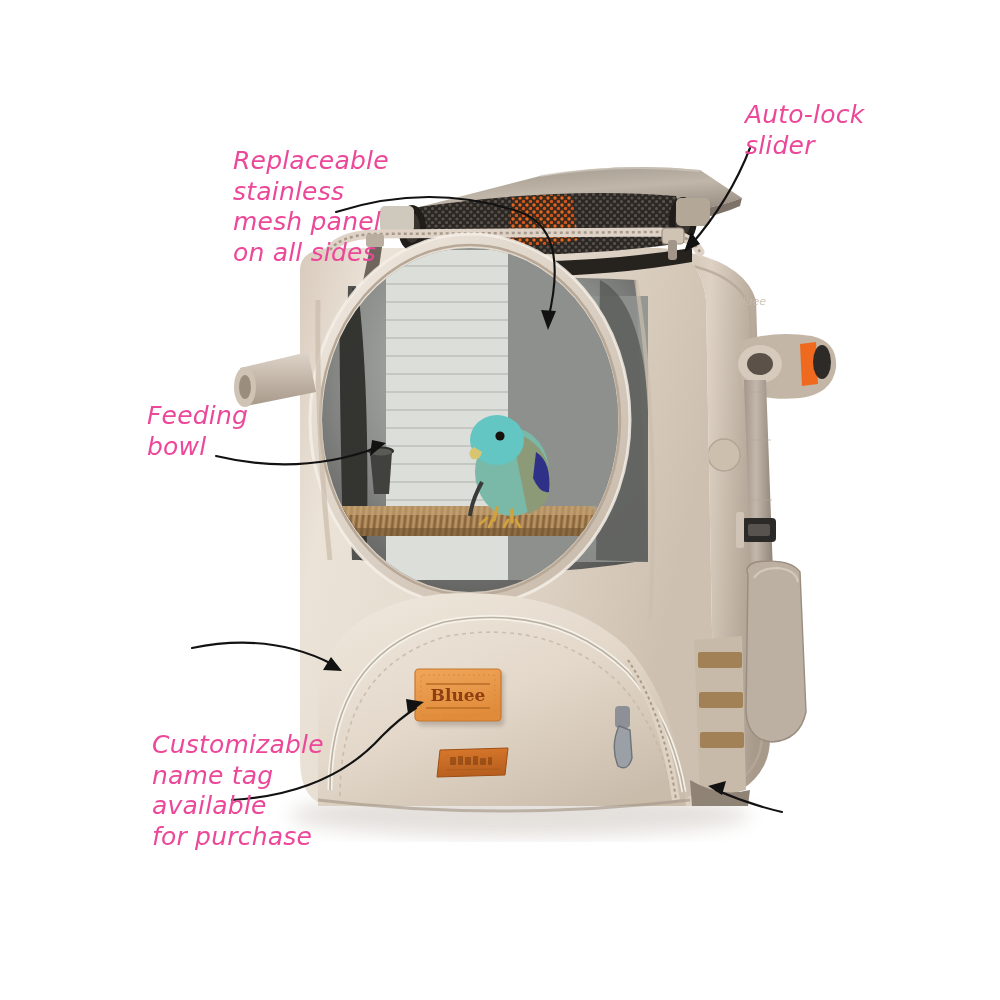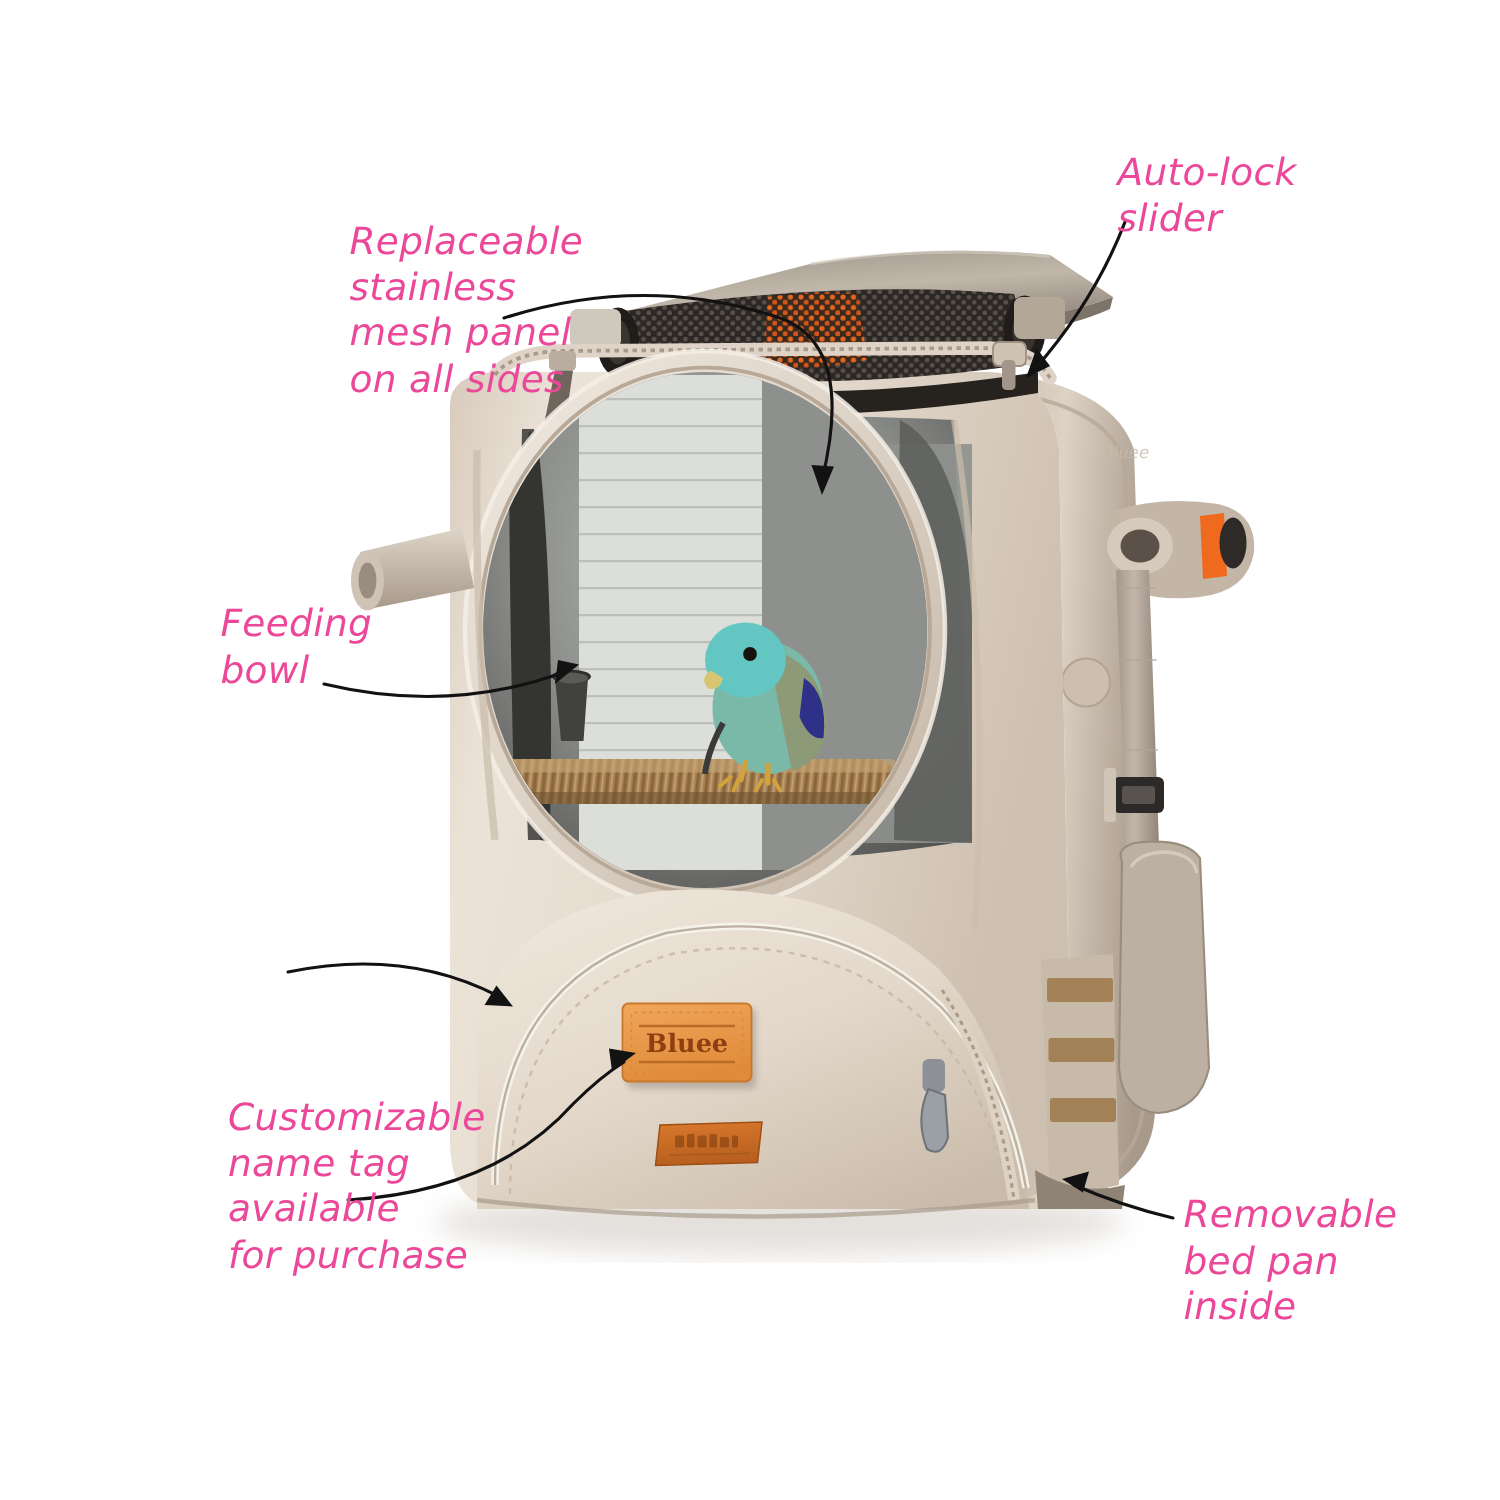--- a/index.html
+++ b/index.html
@@ -384,17 +384,14 @@
 mesh panel
 on all sides</div>
   <div class="callout" id="c-slider">Auto-lock
 slider</div>
   <div class="callout" id="c-bowl">Feeding
 bowl</div>
   <div class="callout" id="c-tag">Customizable
 name tag
 available
 for purchase</div>
-  <div class="callout" id="c-pan">Removable
-bed pan
-inside</div>
 
 </div>
 
 </body></html>

